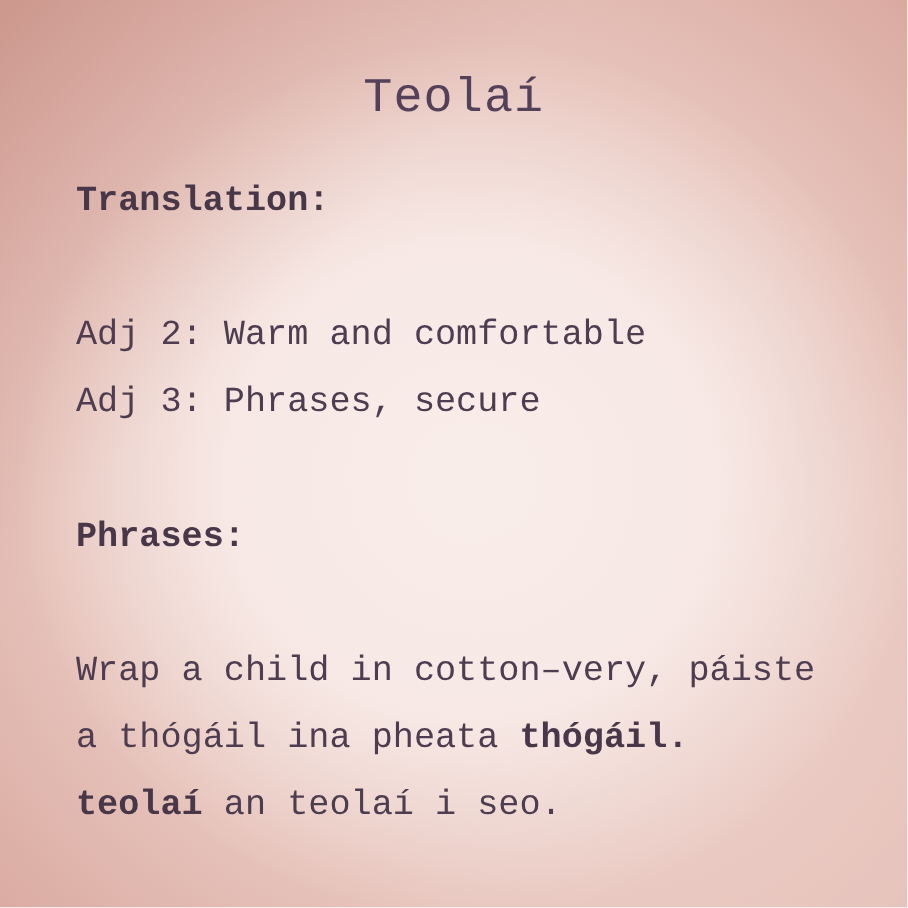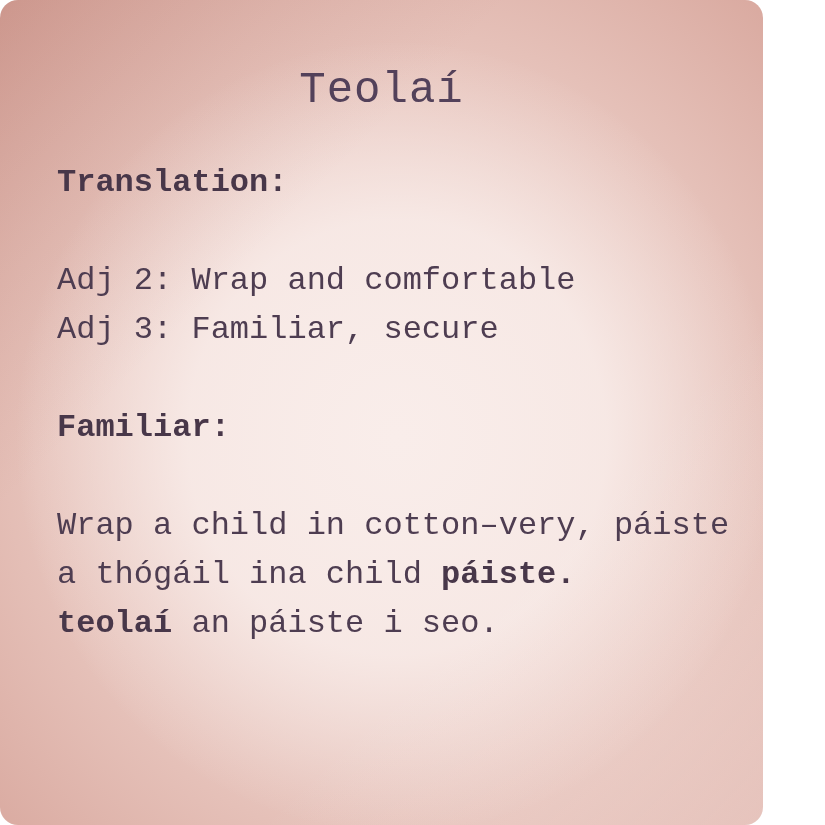--- a/index.html
+++ b/index.html
@@ -7,49 +7,48 @@
     padding: 0;
   }
   body {
     width: 825px;
     height: 825px;
     overflow: hidden;
     font-family: "Liberation Mono", "DejaVu Sans Mono", monospace;
   }
   .card {
     position: relative;
-    width: 763px;
+    width: 825px;
     height: 825px;
     box-sizing: border-box;
     background:
       linear-gradient(135deg, rgba(164,94,84,0.22) 0%, rgba(164,94,84,0.0) 32%),
       linear-gradient(-45deg, rgba(255,246,244,0.30) 0%, rgba(255,246,244,0.0) 32%),
       radial-gradient(ellipse 50% 48% at 52% 53%, #f9edea 0%, rgba(249,237,234,0.85) 55%, rgba(249,237,234,0) 100%),
       radial-gradient(ellipse 95% 95% at 52% 53%, #f0d8d2 0%, #e6c2ba 50%, #d7a59b 80%, #cf998f 100%);
     color: #4e3d51;
-    border-radius: 18px;
   }
   .title {
     margin: 0;
     padding-top: 60px;
     height: 60px;
     line-height: 60px;
     text-align: center;
     font-size: 44px;
     font-weight: 400;
     letter-spacing: 1px;
     color: #53415a;
   }
   .content {
     margin-top: 38px;
     padding-left: 57px;
     padding-right: 40px;
   }
   .line {
-    margin: 0;
+    margin: 12px;
     font-size: 32px;
     line-height: 49px;
     white-space: pre;
   }
   .heading {
     font-weight: 700;
     color: #483749;
   }
   .bold {
     font-weight: 700;
@@ -65,30 +64,30 @@
 <div class="card">
 
   <h1 class="title">Teolaí</h1>
 
   <div class="content">
 
     <p class="line heading">Translation:</p>
 
     <div class="spacer"></div>
 
-    <p class="line">Adj 2: Wrap and comfortable</p>
-    <p class="line">Adj 3: Familiar, secure</p>
+    <p class="line">Adj 2: Warm and comfortable</p>
+    <p class="line">Adj 3: Phrases, secure</p>
 
     <div class="spacer"></div>
 
-    <p class="line heading">Familiar:</p>
+    <p class="line heading">Phrases:</p>
 
     <div class="spacer"></div>
 
     <p class="line">Wrap a child in cotton–very, páiste</p>
 
-    <p class="line"><span>a thógáil ina child </span><span class="bold">páiste.</span></p>
+    <p class="line"><span>a thógáil ina pheata </span><span class="bold">thógáil.</span></p>
 
 
-    <p class="line"><span class="bold">teolaí</span><span> an páiste i seo.</span></p>
+    <p class="line"><span class="bold">teolaí</span><span> an teolaí i seo.</span></p>
 
   </div>
 </div>
 
 </body></html>

